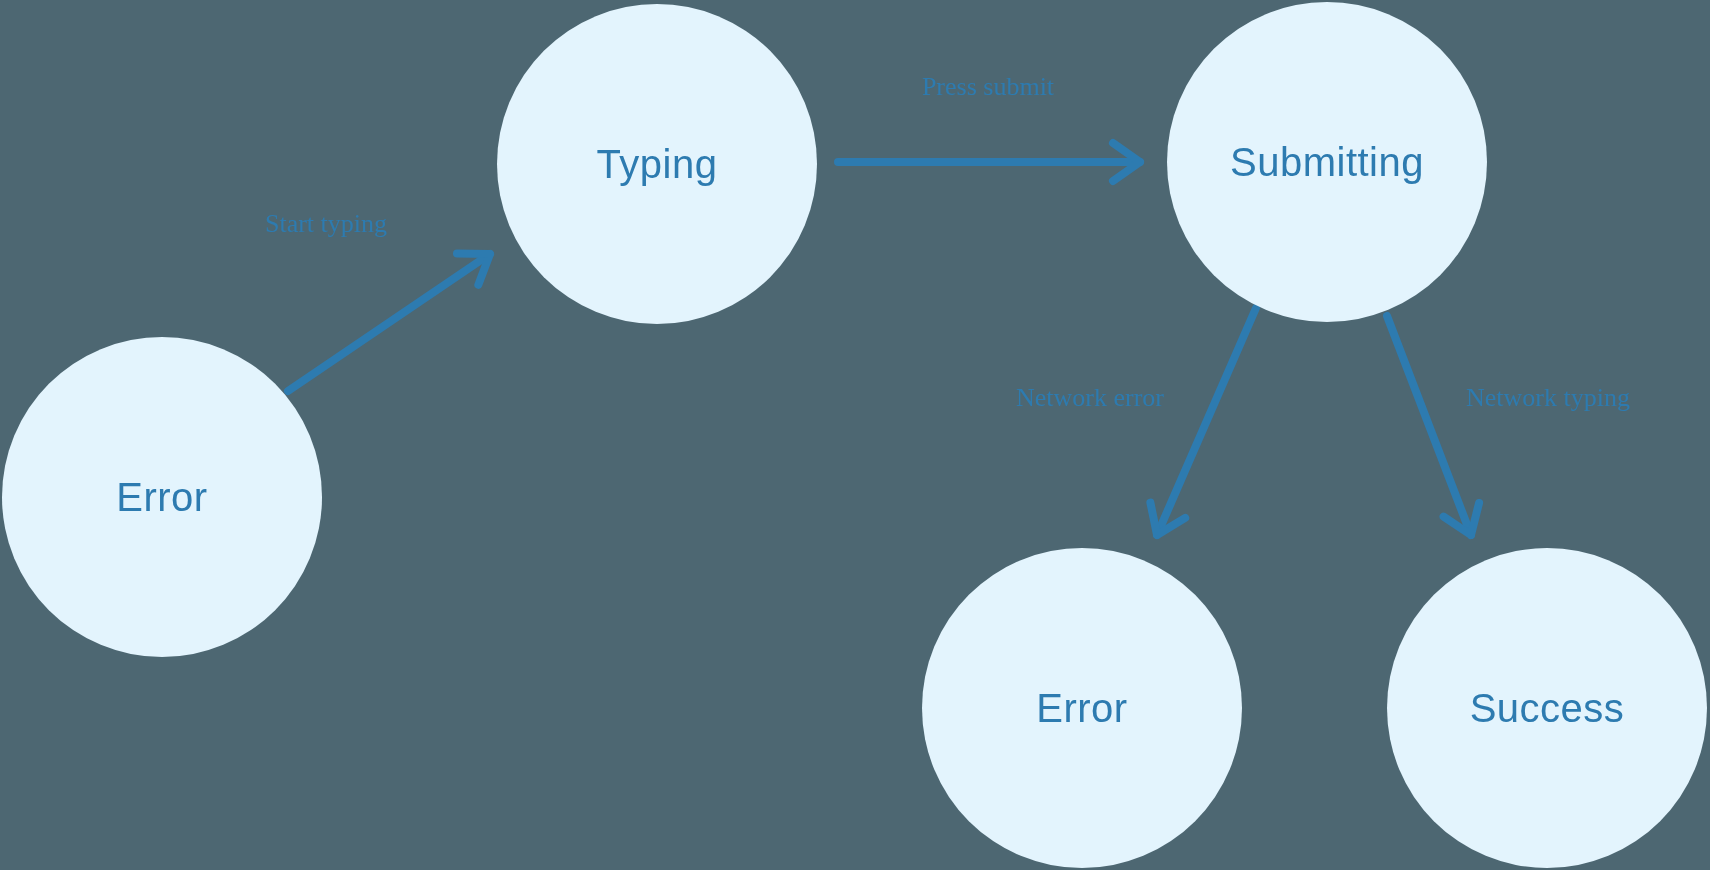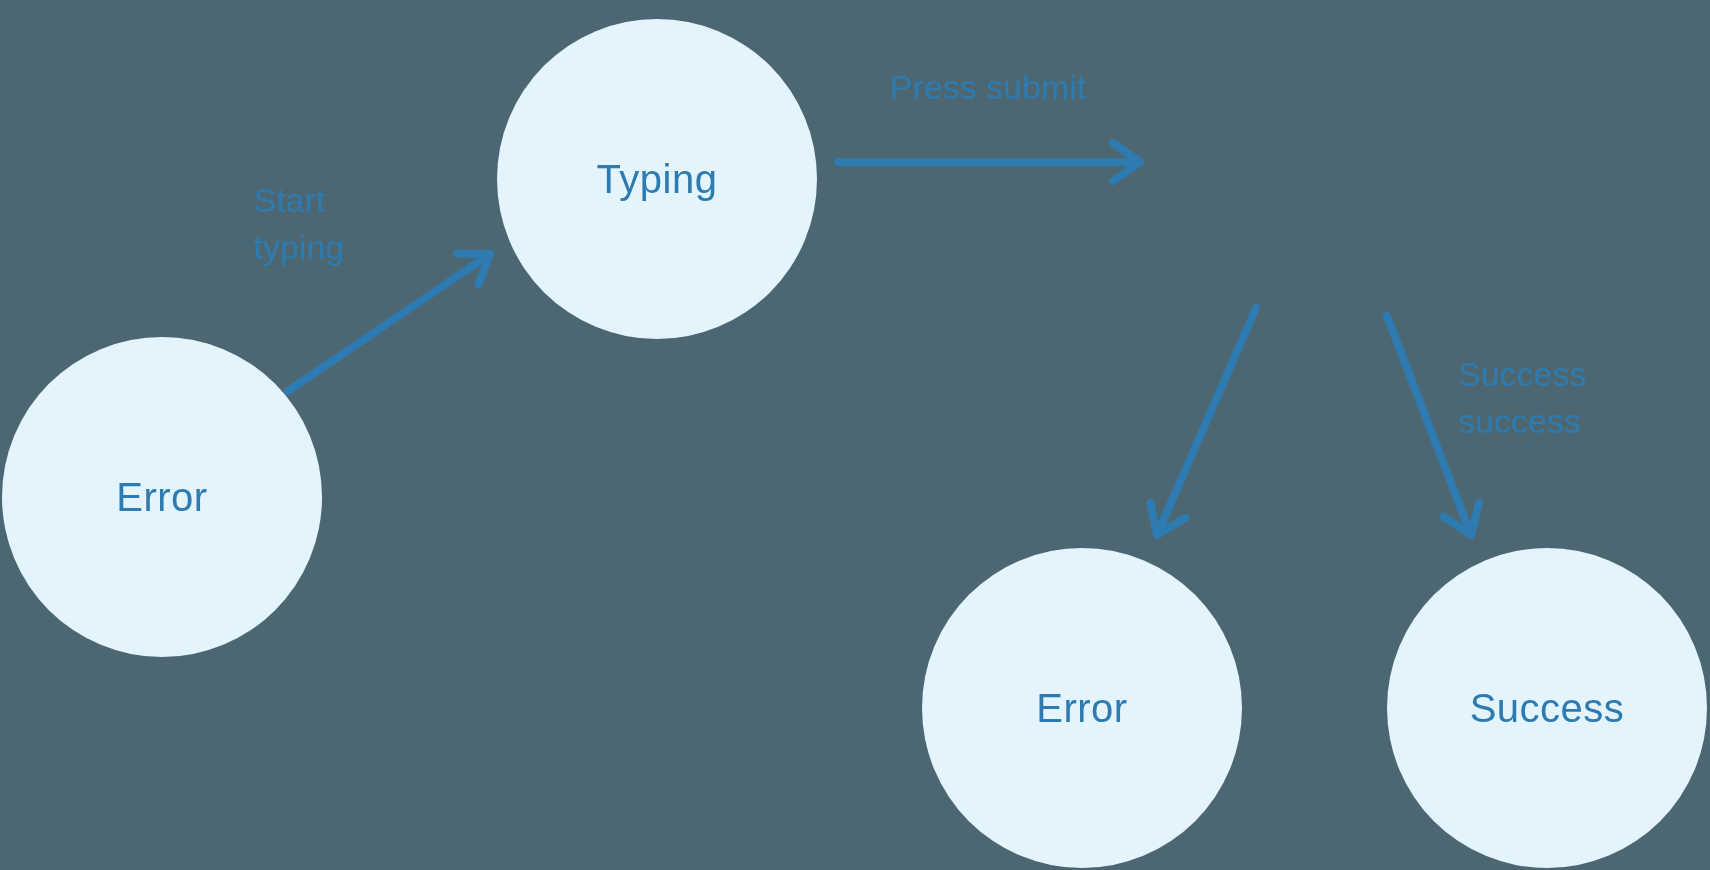--- a/index.html
+++ b/index.html
@@ -40,33 +40,34 @@
     justify-content: center;
   }
   .node-label {
     font-size: 40px;
     font-weight: 500;
     color: var(--accent);
     letter-spacing: 0.5px;
     white-space: nowrap;
   }
   .node-empty      { left: 2px;    top: 337px; }
-  .node-typing     { left: 497px;  top: 19px; align-items: center;   }
+  .node-typing     { left: 497px;  top: 4px; align-items: center;   }
   .node-submitting { left: 1167px; top: 2px;   }
   .node-error      { left: 922px;  top: 548px; }
   .node-success    { left: 1387px; top: 548px; }
 
   .edge-label {
     position: absolute;
     transform: translate(-50%, -50%);
-    font-size: 34px;
+    font-size: 26px;
     font-weight: 500;
     color: var(--accent);
-    text-align: left;
+    text-align: center;
     line-height: 1.38;
+    font-family: Liberation Serif, serif;
   }
   .edge-label-start-typing    { left: 326px;  top: 224px; width: 145px; }
   .edge-label-press-submit    { left: 988px;  top: 87px;  white-space: nowrap; }
   .edge-label-network-error   { left: 1090px; top: 398px; width: 175px; }
   .edge-label-network-success { left: 1548px; top: 398px; width: 180px; }
 </style>
 </head>
 <body>
 
 <div class="canvas">
@@ -84,29 +85,33 @@
   </svg>
 
   <div class="node node-empty">
     <span class="node-label">Error</span>
   </div>
 
   <div class="node node-typing">
     <span class="node-label">Typing</span>
   </div>
 
+  <div class="node node-submitting">
+    <span class="node-label">Submitting</span>
+  </div>
 
   <div class="node node-success">
     <span class="node-label">Success</span>
   </div>
 
   <div class="node node-error">
     <span class="node-label">Error</span>
   </div>
 
   <div class="edge-label edge-label-start-typing">Start typing</div>
 
   <div class="edge-label edge-label-press-submit">Press submit</div>
 
+  <div class="edge-label edge-label-network-error">Network error</div>
 
-  <div class="edge-label edge-label-network-success">Success success</div>
+  <div class="edge-label edge-label-network-success">Network typing</div>
 
 </div>
 
 </body></html>

